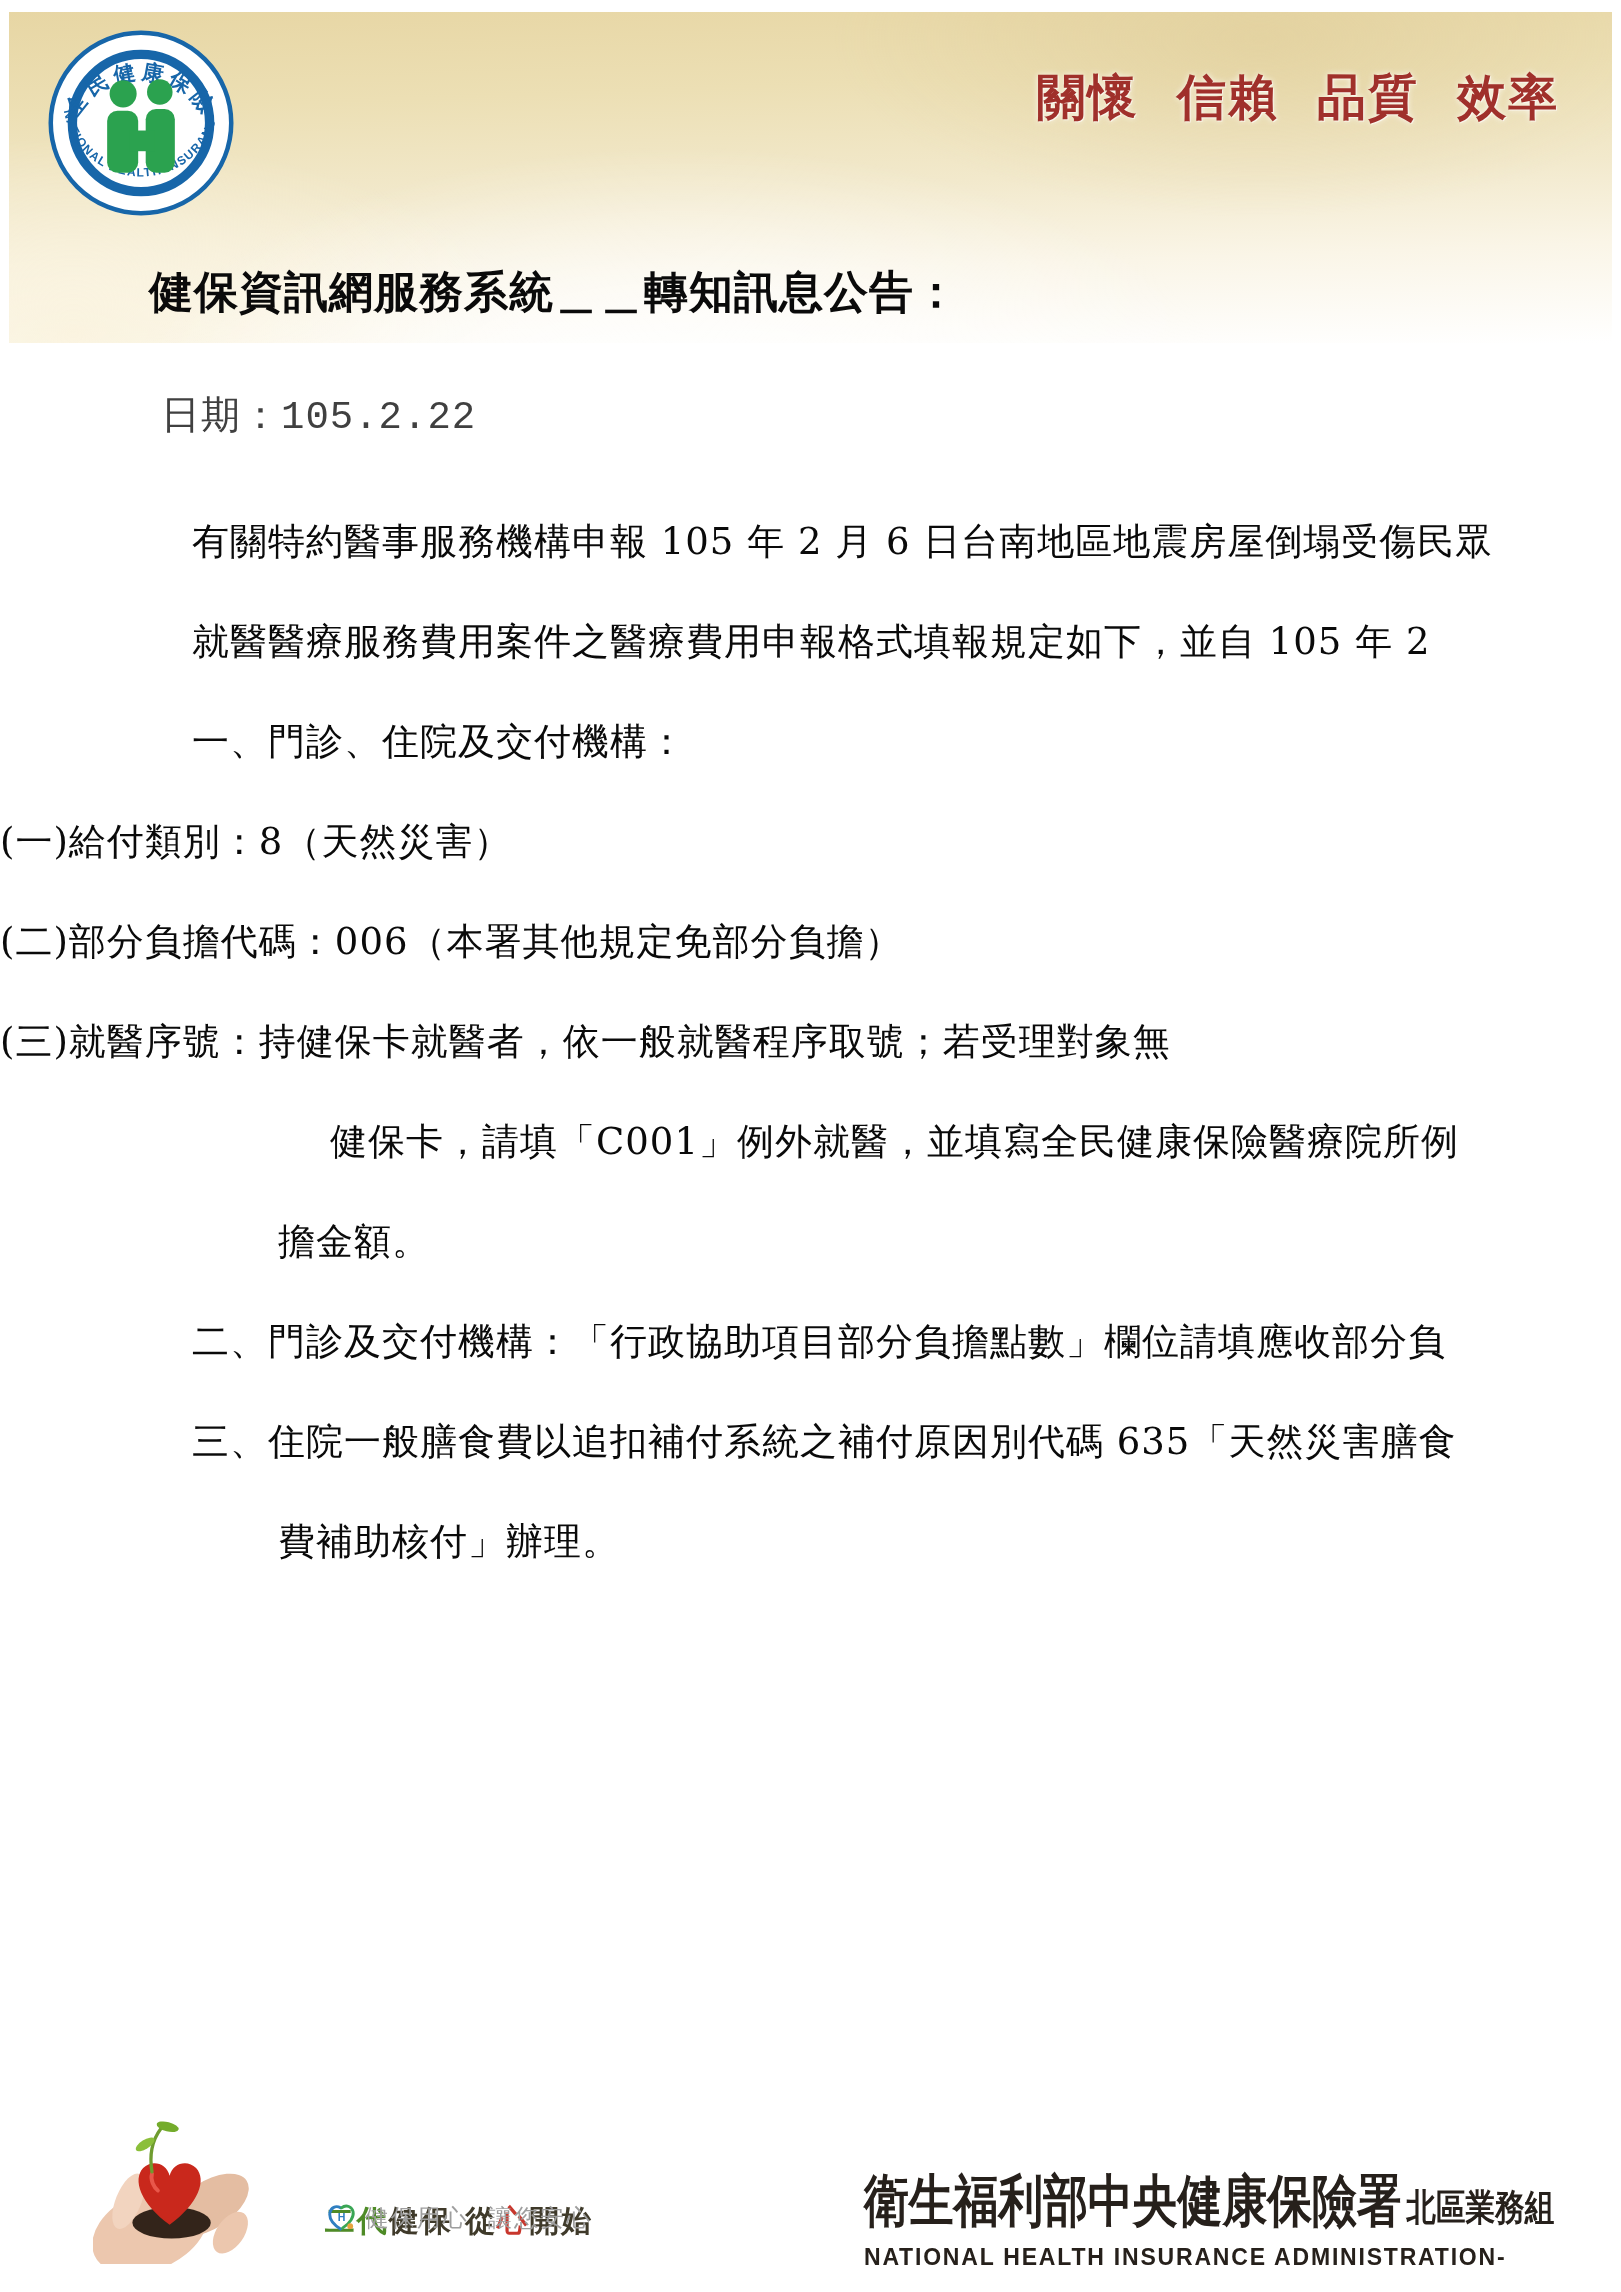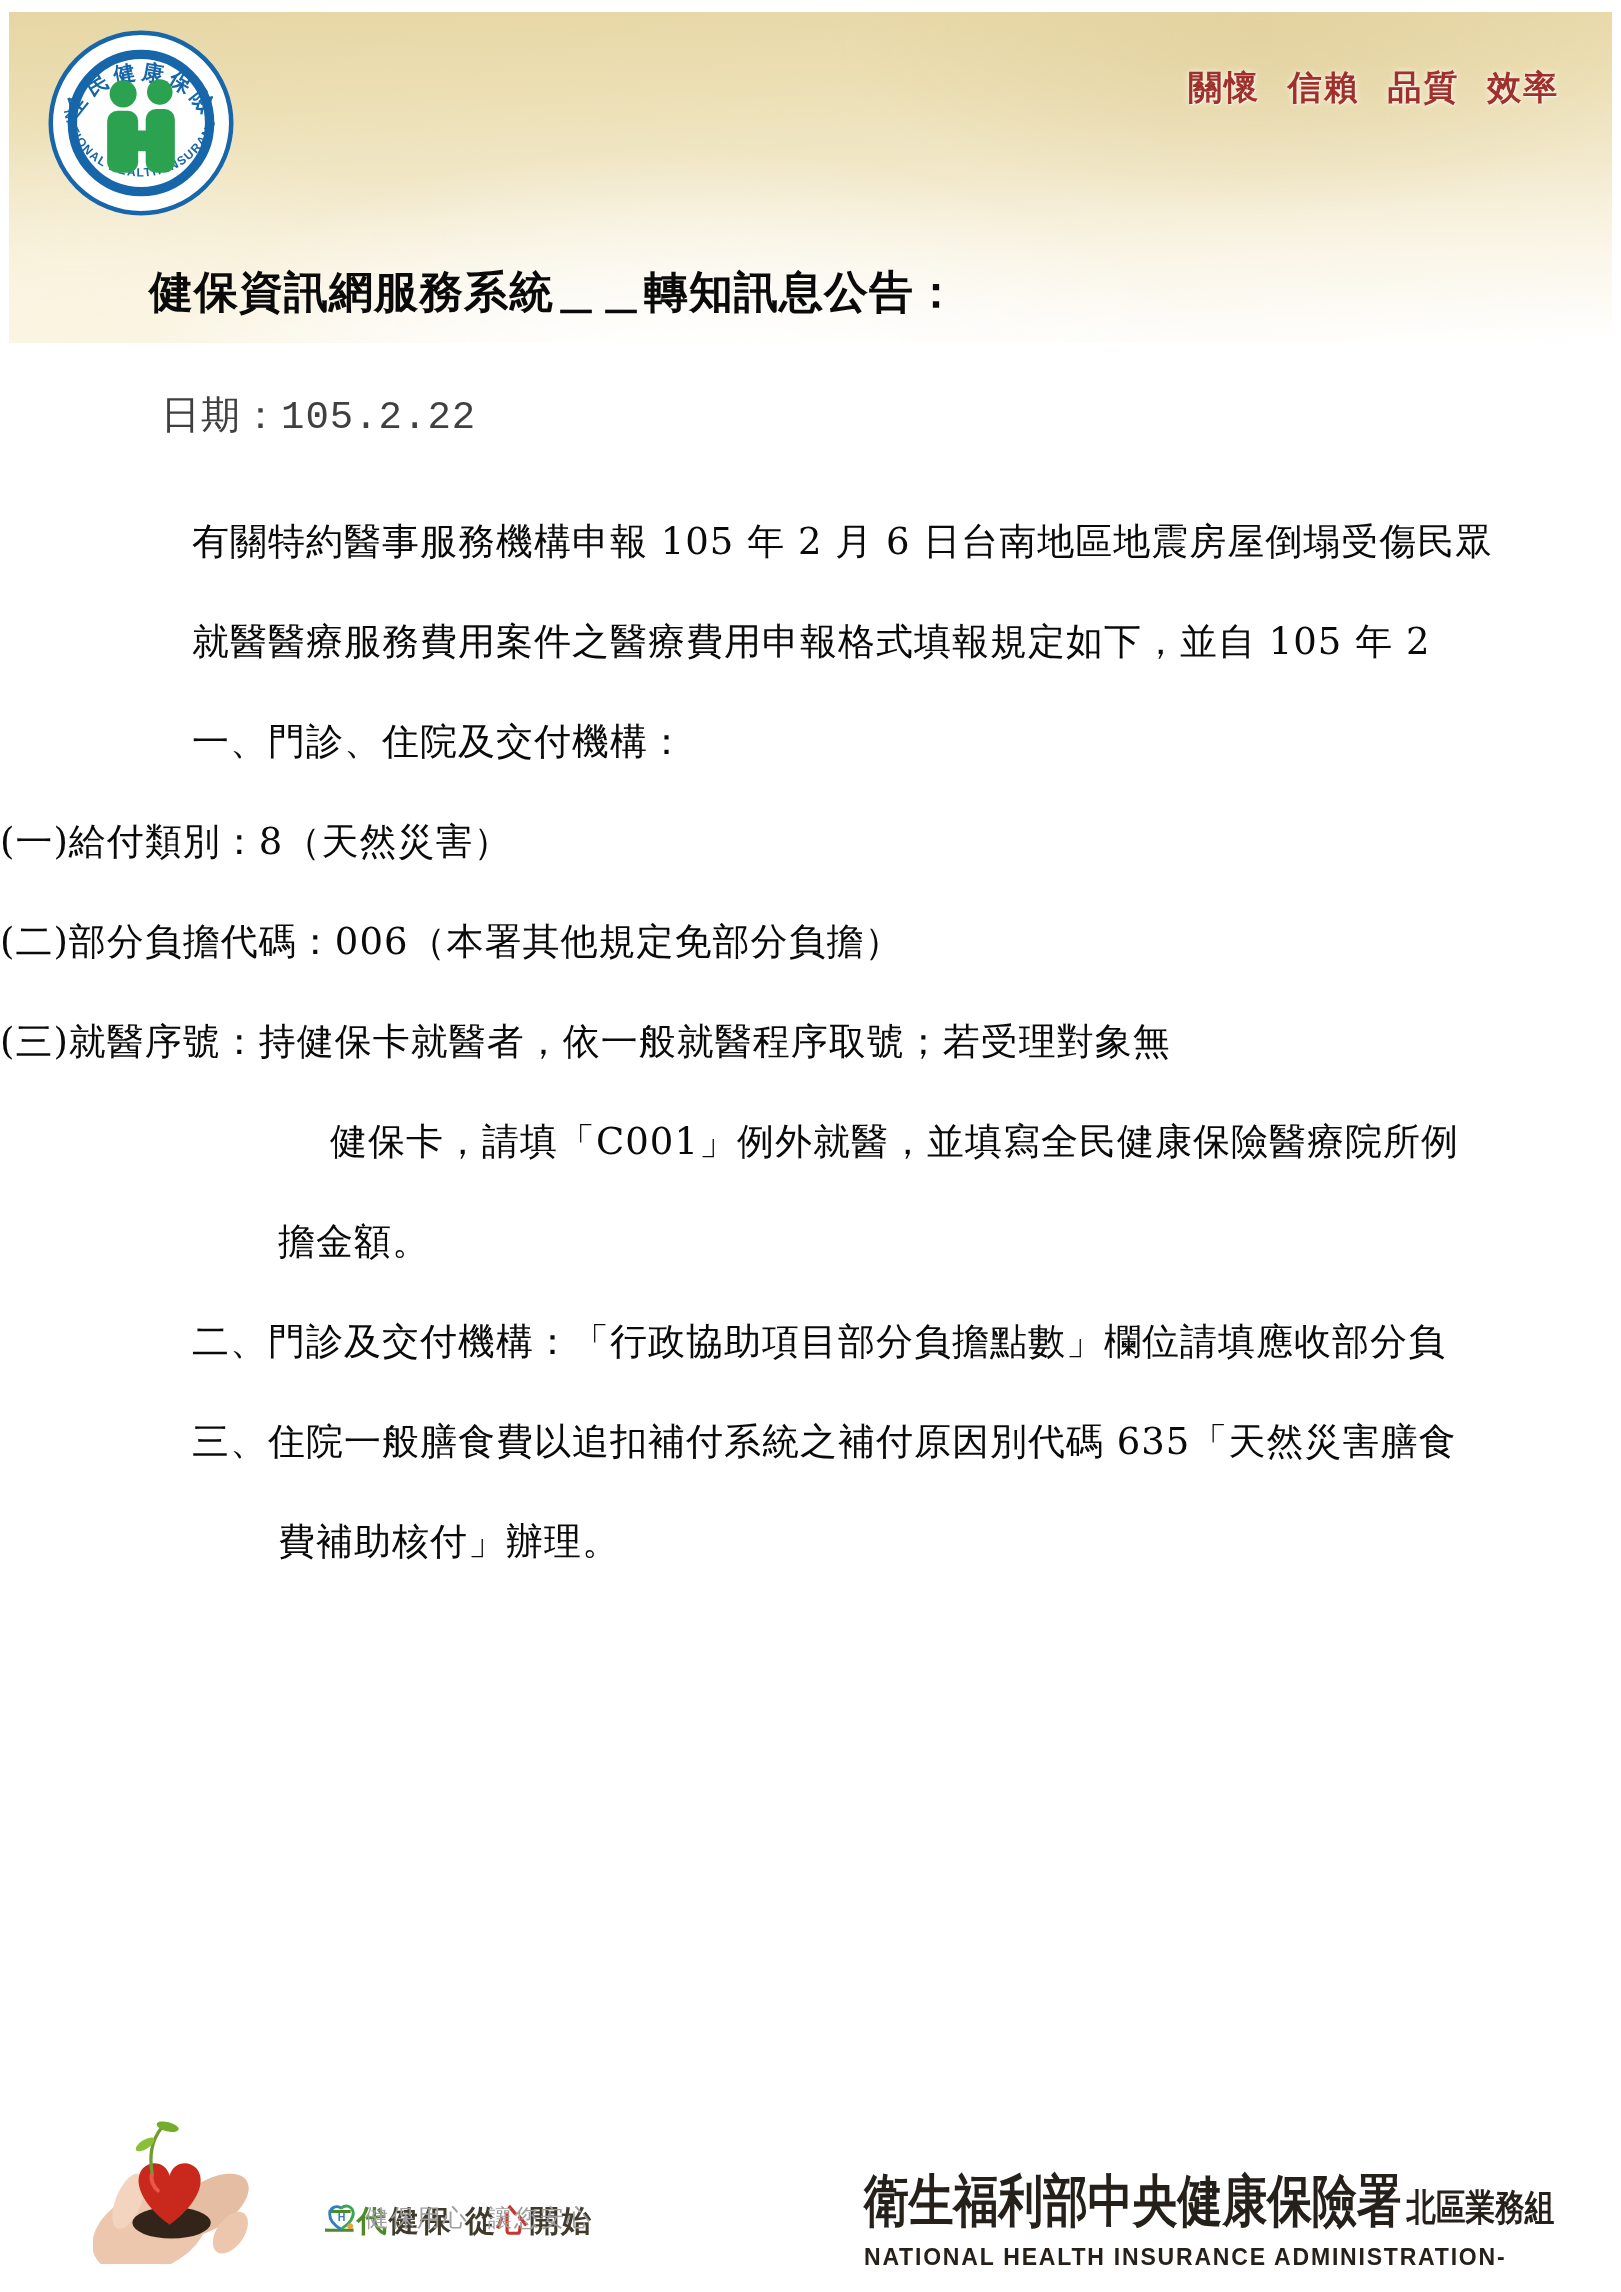--- a/index.html
+++ b/index.html
@@ -20,21 +20,21 @@
       radial-gradient(ellipse 882px 412px at 42% 118%, rgba(255,255,255,.95), rgba(255,255,255,0) 62%),
       radial-gradient(ellipse 686px 294px at 4% 96%, rgba(250,243,222,.9), rgba(250,243,222,0) 65%),
       linear-gradient(178deg,#e7d6a4 0%,#ecdfb4 26%,#f2e9cc 52%,#faf5e7 74%,#ffffff 100%);
   }
   .nhi-logo{position:absolute;top:17.6px;left:38px;width:188px;height:188px;}
   .logo-arc-zh{font-family:"DejaVu Serif", serif;font-weight:bold;font-size:11.5px;fill:#1766A9;letter-spacing:2.5px;}
   .logo-arc-en{font-family:"Liberation Sans", sans-serif;font-weight:bold;font-size:6.4px;fill:#1766A9;letter-spacing:.7px;}
   .slogan{
     position:absolute;top:53px;right:53px;
     font-family:"DejaVu Serif", serif;
-    font-size:34px;font-weight:bold;color:#A0302B;
+    font-size:49px;font-weight:bold;color:#A0302B;
     letter-spacing:2px;white-space:pre;
     text-shadow:0 0 6.9px rgba(255,255,255,.85), 1px 1px 0 rgba(255,255,255,.6);
   }
 
   
   .doc-title{
     position:absolute;left:149px;top:263px;
     font-family:"DejaVu Serif", serif;
     font-size:44px;font-weight:bold;color:#0a0a0a;
     letter-spacing:1px;white-space:nowrap;

